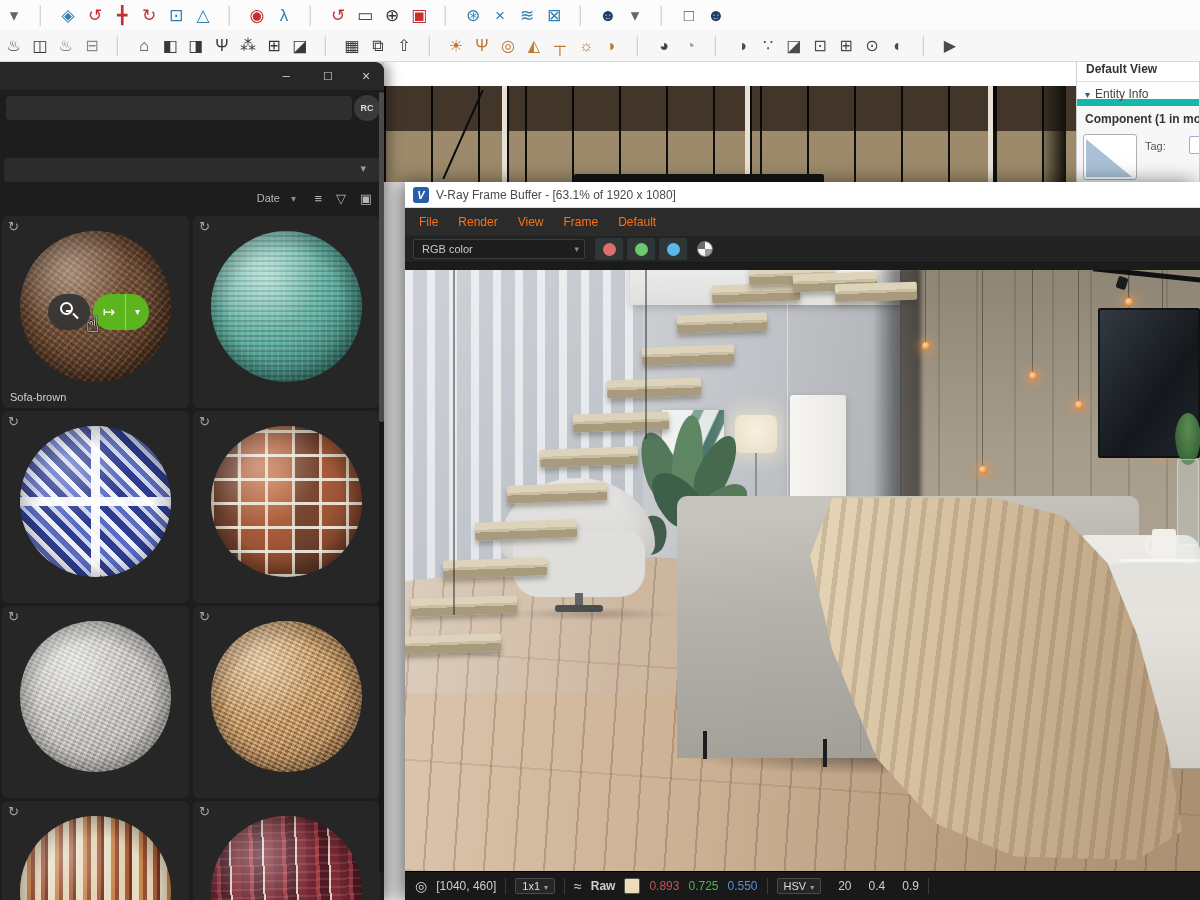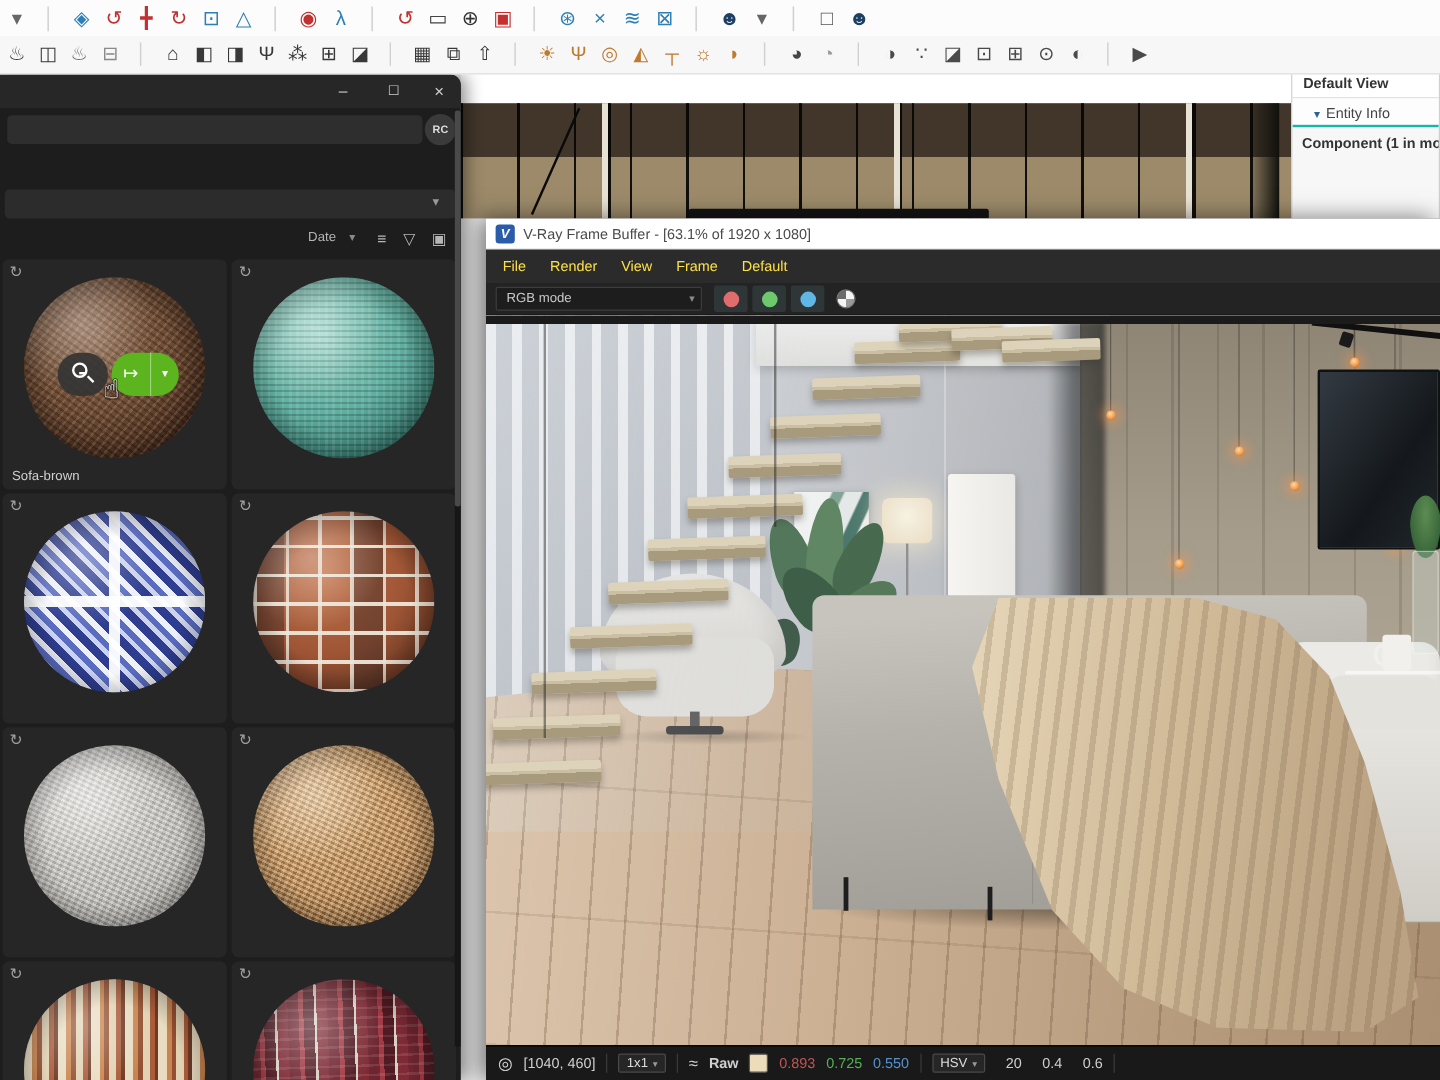--- a/index.html
+++ b/index.html
@@ -98,38 +98,38 @@
       linear-gradient(180deg, #42362a 0 46%, #9c8a6a 46% 100%); }
   .vp-diag { position:absolute; left:78px; top:30px; width:2px; height:97px; background:#0a0a0a; transform:rotate(24deg); }
   .vp-console { position:absolute; left:190px; bottom:0; width:250px; height:8px; background:#141414; border-radius:2px 2px 0 0; }
   .vp-darkedge { position:absolute; right:10px; top:30px; width:22px; height:97px; background:linear-gradient(90deg, rgba(10,10,8,.2), #12110d); }
   .whitesliver { position:absolute; left:384px; top:182px; width:21px; height:718px; background:#f0f0f0; z-index:2; }
 
   
   .tray { position:absolute; left:1076px; top:55px; width:124px; height:845px; background:#f7f7f7;
     border:1px solid #cfcfcf; border-radius:7px 0 0 0; z-index:5; overflow:hidden; }
   .tray-title { height:26px; line-height:26px; padding-left:9px; font-size:12px; font-weight:bold; color:#333; border-bottom:1px solid #ddd; background:#fff; }
-  .tray-section { height:24px; line-height:24px; padding-left:18px; font-size:12px; color:#444; background:#fdfdfd; border-bottom:2px solid #14b8a6; white-space:nowrap;}
+  .tray-section { height:24px; line-height:24px; padding-left:8px; font-size:12px; color:#444; background:#fdfdfd; border-bottom:7px solid #14b8a6; white-space:nowrap;}
   .tray-section .chev { color:#2a6496; font-size:10px; margin-right:5px; }
   .tray-comp { height:26px; line-height:26px; padding-left:8px; font-size:12px; font-weight:bold; color:#333; white-space:nowrap; overflow:hidden; }
   .tray-thumbrow { position:relative; height:60px; }
   .thumb { position:absolute; left:6px; top:2px; width:54px; height:46px; background:#fff; border:1px solid #b0b0b0; border-radius:3px; overflow:hidden;}
   .thumb-tri { position:absolute; left:2px; bottom:2px; width:0; height:0; border-left:46px solid #a9c0d6; border-top:38px solid transparent; }
   .tag-label { position:absolute; left:68px; top:8px; font-size:11px; color:#555; }
   .tag-box { position:absolute; right:-4px; top:4px; width:14px; height:18px; background:#fff; border:1px solid #9ab0c8; border-radius:2px;}
 
   
   .vfb { position:absolute; left:405px; top:182px; width:795px; height:718px; background:#242424;
     box-shadow:-6px 0 18px rgba(0,0,0,.5); z-index:20; }
   .vfb-titlebar { position:absolute; left:0; top:0; width:100%; height:26px; background:#fff; border-bottom:1px solid #ddd; }
   .vfb-logo { position:absolute; left:8px; top:5px; width:16px; height:16px; background:#2a5caa; border-radius:3px;
     color:#fff; font-size:11px; font-weight:bold; text-align:center; line-height:16px; font-style:italic; }
   .vfb-title { position:absolute; left:31px; top:6px; font-size:12px; color:#4a4a4a; }
   .vfb-menubar { position:absolute; left:0; top:26px; width:100%; height:28px; background:#2b2b2b; display:flex; align-items:center; padding-left:4px; }
-  .vfb-menu { padding:0 10px; font-size:12px; color:#fde047; line-height:28px; }
+  .vfb-menu { padding:0 10px; font-size:12px; color:#f97316; line-height:28px; }
   .vfb-toolbar { position:absolute; left:0; top:54px; width:100%; height:27px; background:#232323; border-bottom:1px solid #161616;}
   .chan-dd { position:absolute; left:8px; top:3px; width:172px; height:20px; background:#1d1d1d; border:1px solid #3c3c3c; border-radius:2px; }
   .chan-dd-label { position:absolute; left:8px; top:3px; font-size:11px; color:#c8c8c8; }
   .chan-dd-caret { position:absolute; right:5px; top:4px; font-size:9px; color:#8a8a8a; }
   .chan-btn { position:absolute; top:2px; width:28px; height:22px; background:#2f3638; border-radius:2px; }
   .cb-r{left:190px;} .cb-g{left:222px;} .cb-b{left:254px;}
   .chan-dot { position:absolute; left:7.5px; top:4.5px; width:13px; height:13px; border-radius:50%; }
   .alpha-ic { position:absolute; left:292px; top:5px; width:16px; height:16px; border-radius:50%; overflow:hidden;
     background: conic-gradient(#f5f5f5 0 25%, #9a9a9a 25% 50%, #f5f5f5 50% 75%, #6a6a6a 75%); border:1px solid #777; }
 
@@ -367,20 +367,27 @@
     <div class="vp-darkedge"></div>
   </div>
   <div class="whitesliver"></div>
 
   <div class="tray">
     <div class="tray-title">Default View</div>
     <div class="tray-section">
       <span class="chev">▾</span><span>Entity Info</span>
     </div>
     <div class="tray-comp">Component (1 in mode</div>
+    <div class="tray-thumbrow">
+      <div class="thumb">
+        <div class="thumb-tri"></div>
+      </div>
+      <span class="tag-label">Tag:</span>
+      <span class="tag-box"></span>
+    </div>
   </div>
 
   <div class="assets">
     <div class="assets-titlebar">
       <span class="win-btn win-min">–</span>
       <span class="win-btn win-max">☐</span>
       <span class="win-btn win-close">×</span>
     </div>
     <div class="search-row"></div>
     <div class="avatar">RC</div>
@@ -457,21 +464,21 @@
 
         <span class="vfb-menu">View</span>
 
         <span class="vfb-menu">Frame</span>
 
         <span class="vfb-menu">Default</span>
 
     </div>
     <div class="vfb-toolbar">
       <div class="chan-dd">
-        <span class="chan-dd-label">RGB mode</span>
+        <span class="chan-dd-label">RGB color</span>
         <span class="chan-dd-caret">▾</span>
       </div>
       <div class="chan-btn cb-r">
           <span class="chan-dot" style="background: rgb(224, 109, 109);"></span>
         </div>
       <div class="chan-btn cb-g">
           <span class="chan-dot" style="background: rgb(110, 201, 110);"></span>
         </div>
       <div class="chan-btn cb-b">
           <span class="chan-dot" style="background: rgb(95, 183, 230);"></span>
@@ -564,17 +571,17 @@
       <span class="st-icon">≈</span>
       <span class="st-raw">Raw</span>
       <span class="st-swatch" style="background: rgb(236, 220, 186);"></span>
       <span class="vr">0.893</span>
       <span class="vg">0.725</span>
       <span class="vb">0.550</span>
       <span class="st-sep"></span>
       <span class="st-box"><span>HSV</span><span class="caret">▾</span></span>
       <span style="margin-left:8px;">20</span>
       <span style="margin-left:8px;">0.4</span>
-      <span style="margin-left:8px;">0.6</span>
+      <span style="margin-left:8px;">0.9</span>
       <span class="st-sep"></span>
     </div>
   </div>
 </div>
 
 </body></html>

